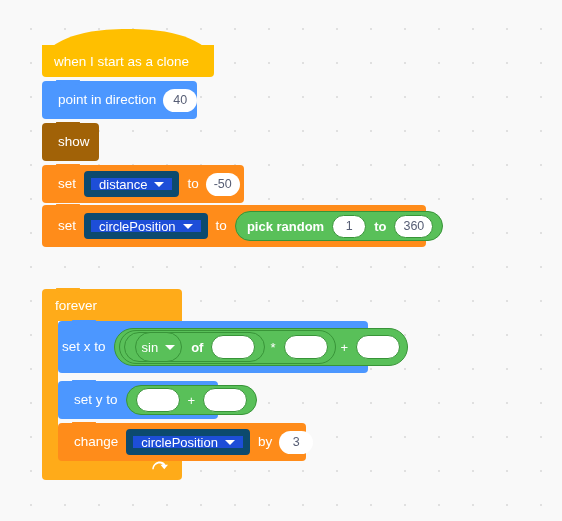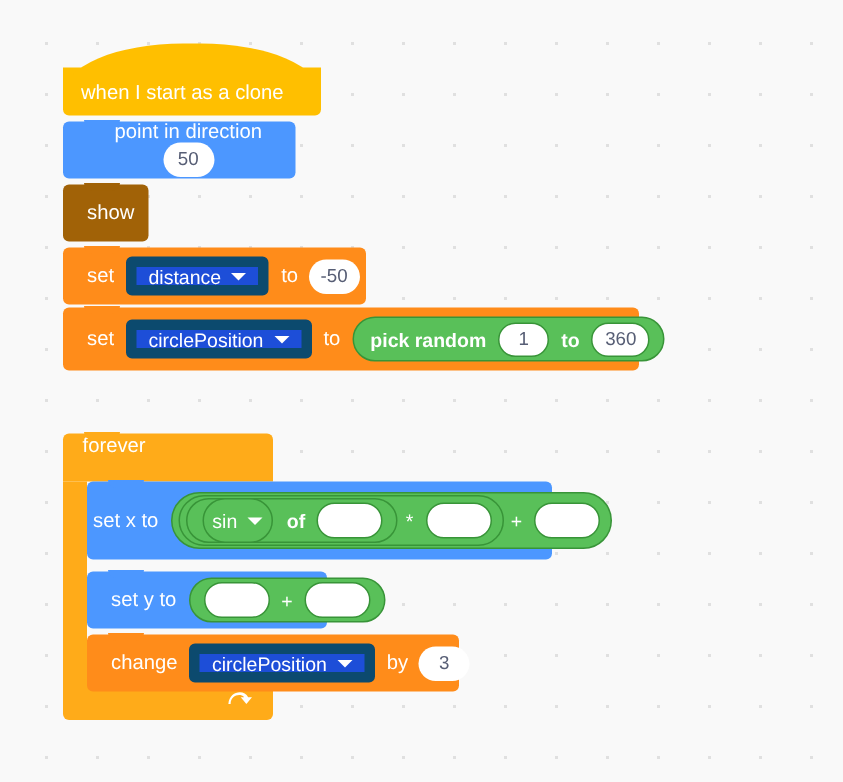--- a/index.html
+++ b/index.html
@@ -132,21 +132,21 @@
   .oper.lvl3 { height: 38px; padding: 0 4px; }
   .oper .op-sym { margin: 0 5px; font-size: 13px; color:#fff; }
   .oper .op-txt { margin: 0 5px; font-weight: bold; }
 
   
   .cblock { position: absolute; }
   .cblock .c-head {
     position: absolute; left: 0; top: 0;
     background: #FFAB19;
     border-radius: 4px 4px 0 0;
-    display: flex; align-items: flex-start;
+    display: flex; align-items: center;
     color: #fff; font-size: 13.5px;
     box-sizing: border-box;
     padding-left: 13px;
   }
   .cblock .c-head::before {
     content:"";
     position:absolute; left:14px; top:-1px;
     width:24px; height:5px;
     background:#FFAB19; border-radius: 0 0 5px 5px;
   }
@@ -174,23 +174,23 @@
 </head>
 <body>
 
 <div id="canvas">
 
   <div class="hat" style="left:42px; top:45px; width:172px; height:32px;">
     <div class="dome"></div>
     <div class="hattext">when I start as a clone</div>
   </div>
 
-  <div class="blk c-motion notch-top" style="left:42px; top:81px; width:155px; height:38px; padding-left:12px;flex-direction:column;">
+  <div class="blk c-motion notch-top" style="left:42px; top:81px; width:155px; height:38px; padding-left:12px;">
     <span class="lbl">point in direction</span>
-    <span class="oval-num">50</span>
+    <span class="oval-num">40</span>
   </div>
 
   <div class="blk c-looks notch-top" style="left:42px; top:123px; width:57px; height:38px; padding-left:12px;">
     <span class="lbl">show</span>
   </div>
 
   <div class="blk c-vars notch-top" style="left:42px; top:165px; width:202px; height:38px; padding-left:12px;">
     <span class="lbl">set</span>
     <span class="dd vars">
       <span>distance</span>

